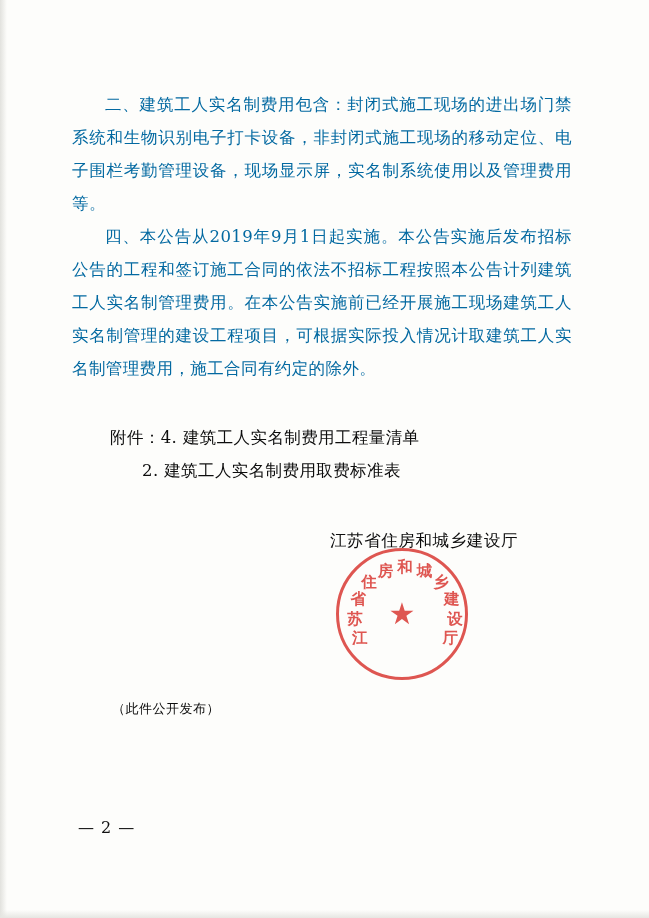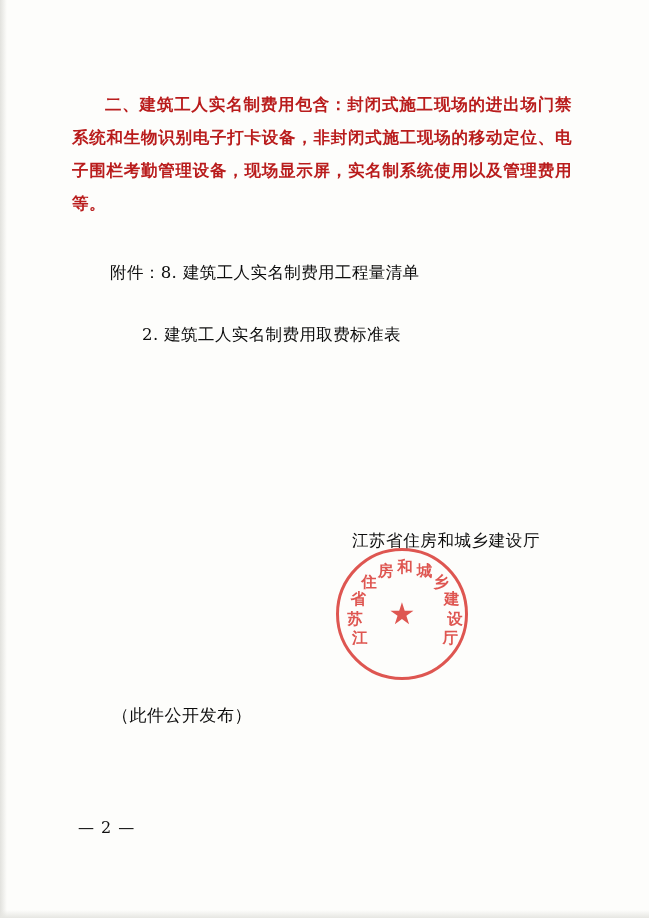--- a/index.html
+++ b/index.html
@@ -22,48 +22,46 @@
   }
   .content {
     position: absolute;
     left: 72px;
     top: 88px;
     width: 500px;
   }
   .para {
     font-size: 16.5px;
     line-height: 33px;
-    color: #b91c1c;
+    color: #0369a1;
     text-align: justify;
     text-justify: inter-ideograph;
     letter-spacing: 0.4px;
     margin: 0 0 0 0;
     text-indent: 2em;
     font-family: "DejaVu Serif", "Liberation Serif", serif;
-    font-weight: bold;
   }
   .attach-block {
     margin-top: 36px;
   }
   .attach-line {
     font-size: 16.5px;
     line-height: 33px;
     color: #0d0d0d;
     letter-spacing: 0.4px;
     padding-left: 38px;
   }
   .attach-line.second {
     padding-left: 70px;
-    margin-top: 29px;
   }
   .signature {
     position: absolute;
     left: 330px;
     top: 525px;
-    text-align: right;
+    text-align: left;
     width: 210px;
   }
   .sig-line {
     font-size: 16.5px;
     line-height: 31px;
     color: #0d0d0d;
     letter-spacing: 0.6px;
     white-space: nowrap;
   }
   .sig-date {
@@ -115,25 +113,24 @@
     line-height: 20px;
     text-align: center;
     color: #d8322c;
     font-family: "DejaVu Serif", "Liberation Serif", serif;
     font-weight: bold;
   }
   .public-note {
     position: absolute;
     left: 112px;
     top: 694px;
-    font-size: 17px;
+    font-size: 13px;
     line-height: 30px;
     color: #0d0d0d;
     letter-spacing: 0.5px;
-    margin-top: 6px;
   }
   .page-number {
     position: absolute;
     left: 78px;
     top: 818px;
     font-size: 16px;
     color: #111;
     letter-spacing: 1px;
     font-family: "DejaVu Serif", "Liberation Serif", serif;
   }
@@ -157,23 +154,24 @@
 </head>
 <body>
 
 <div class="page">
 
   <div class="edge-shadow-left"></div>
   <div class="edge-shadow-bottom"></div>
 
   <div class="content">
     <p class="para">二、建筑工人实名制费用包含：封闭式施工现场的进出场门禁系统和生物识别电子打卡设备，非封闭式施工现场的移动定位、电子围栏考勤管理设备，现场显示屏，实名制系统使用以及管理费用等。</p>
+    <p class="para">四、本公告从2019年9月1日起实施。本公告实施后发布招标公告的工程和签订施工合同的依法不招标工程按照本公告计列建筑工人实名制管理费用。在本公告实施前已经开展施工现场建筑工人实名制管理的建设工程项目，可根据实际投入情况计取建筑工人实名制管理费用，施工合同有约定的除外。</p>
 
     <div class="attach-block">
-      <div class="attach-line">附件：8. 建筑工人实名制费用工程量清单</div>
+      <div class="attach-line">附件：4. 建筑工人实名制费用工程量清单</div>
       <div class="attach-line second">2. 建筑工人实名制费用取费标准表</div>
     </div>
   </div>
 
   <div class="seal">
     <div class="seal-inner"></div>
     <div class="seal-text">
       <div class="seal-char" style="transform: rotate(-115deg) translateY(-50px) rotate(115deg);">江</div>
       <div class="seal-char" style="transform: rotate(-92deg) translateY(-50px) rotate(92deg);">苏</div>
       <div class="seal-char" style="transform: rotate(-69deg) translateY(-50px) rotate(69deg);">省</div>

